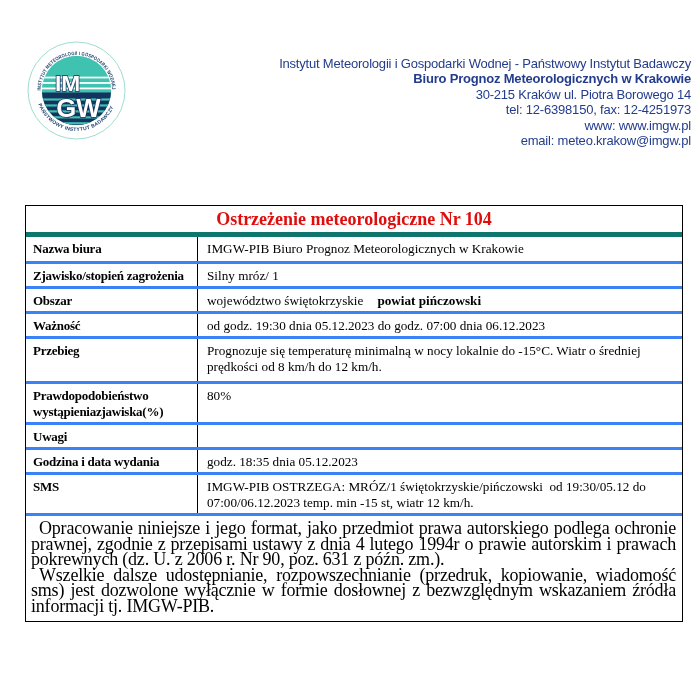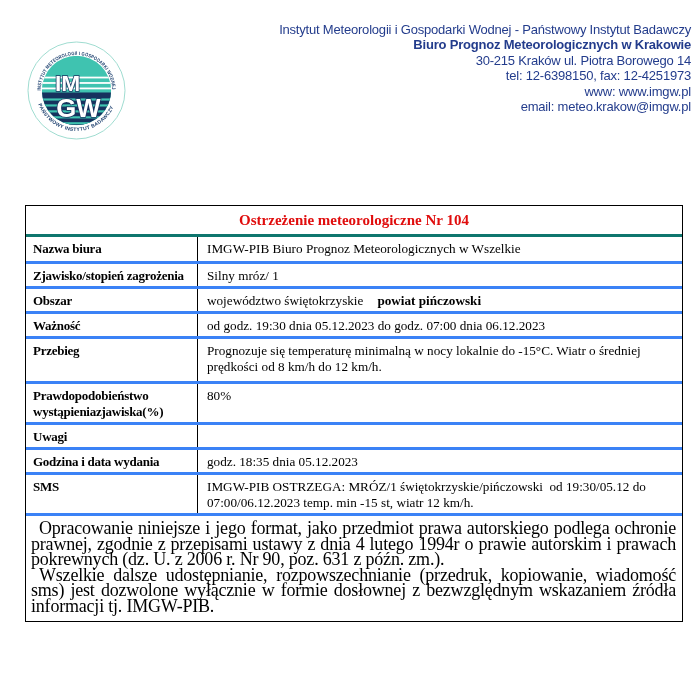--- a/index.html
+++ b/index.html
@@ -14,21 +14,21 @@
   
   .logo {
     position: absolute;
     left: 27px;
     top: 41px;
     width: 99px;
     height: 99px;
   }
   .letterhead {
     position: absolute;
-    top: 22px;
+    top: 56px;
     right: 9px;
     text-align: right;
     font-family: "Liberation Sans", sans-serif;
     font-size: 13px;
     line-height: 15.4px;
     letter-spacing: -0.2px;
     color: #233c8c;
     white-space: nowrap;
     margin-left: 44px;
   }
@@ -42,26 +42,26 @@
     width: 658px;
     box-sizing: border-box;
     border: 1px solid #000;
     font-family: "Liberation Serif", serif;
     color: #000;
     background: #fff;
   }
   .title-row {
     box-sizing: border-box;
     height: 31px;
-    border-bottom: 3px solid #0f766e;
+    border-bottom: 5px solid #0f766e;
     display: flex;
     align-items: center;
     justify-content: center;
     font-weight: bold;
-    font-size: 15px;
+    font-size: 18px;
     color: #e00d0d;
   }
   .trow {
     display: flex;
     border-bottom: 3px solid #3b82f6;
     box-sizing: border-box;
   }
   .tlabel {
     flex: 0 0 172px;
     width: 172px;
@@ -161,21 +161,21 @@
   </div>
 
   <div class="wtable">
 
     <div class="title-row">
       <span>Ostrzeżenie meteorologiczne Nr 104</span>
     </div>
 
     <div class="trow h27">
       <div class="tlabel">Nazwa biura</div>
-      <div class="tvalue">IMGW-PIB Biuro Prognoz Meteorologicznych w Wszelkie</div>
+      <div class="tvalue">IMGW-PIB Biuro Prognoz Meteorologicznych w Krakowie</div>
     </div>
 
     <div class="trow h25">
       <div class="tlabel">Zjawisko/stopień zagrożenia</div>
       <div class="tvalue">Silny mróz/ 1</div>
     </div>
 
     <div class="trow h25">
       <div class="tlabel">Obszar</div>
       <div class="tvalue"><span>województwo świętokrzyskie</span><span class="bold2">powiat pińczowski</span></div>

